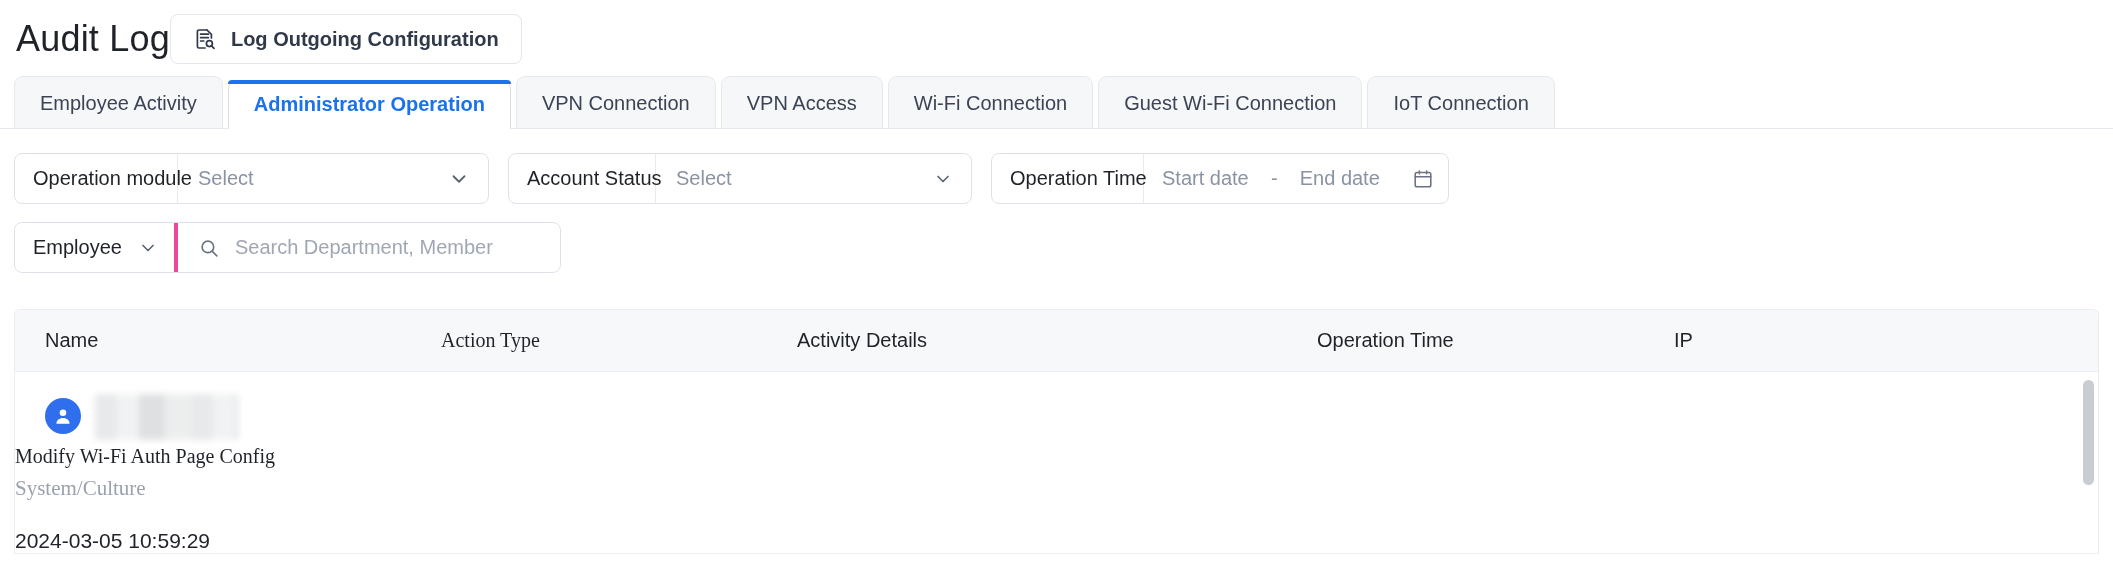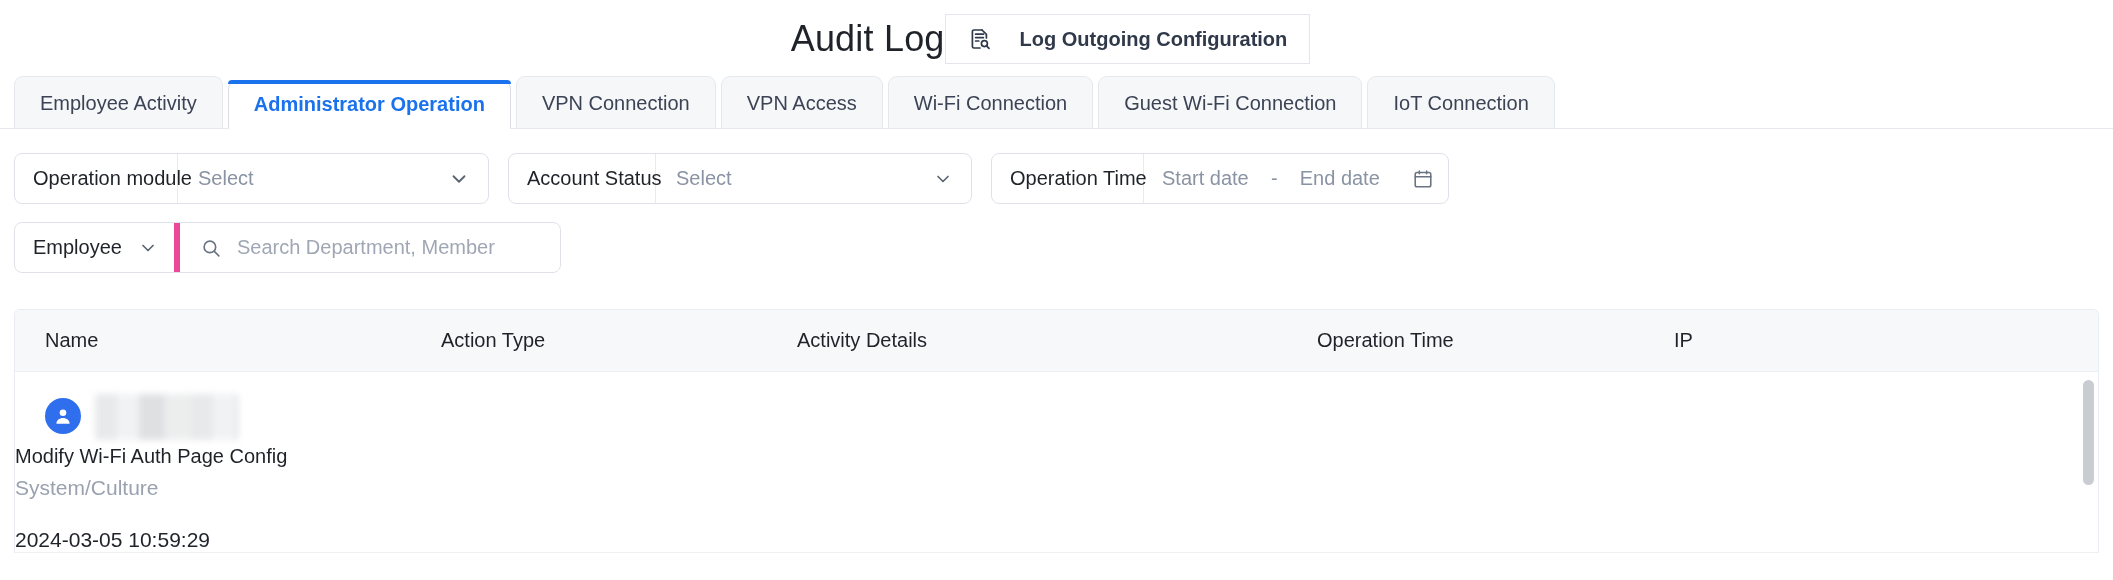--- a/index.html
+++ b/index.html
@@ -12,38 +12,38 @@
   }
   .page { position: relative; width: 2113px; height: 580px; background:#fff; }
 
   
   .header {
     position: relative;
     height: 78px;
     padding: 0 28px 0 14px;
     display: flex;
     align-items: center;
-    justify-content: center;
+    justify-content: flex-start;
   }
   .page-title {
     font-size: 36px;
     font-weight: 400;
     color: #1f2329;
     letter-spacing: .2px;
     line-height: 1;
     padding-left: 2px;
   }
   .log-config-btn {
     display: flex;
     align-items: center;
-    gap: 28px;
+    gap: 14px;
     height: 50px;
     padding: 0 22px;
     border: 1px solid #e3e6eb;
-    border-radius: 0;
+    border-radius: 8px;
     background: #fff;
     cursor: pointer;
     font-size: 20px;
     color: #30394a;
     font-weight: 700;
     white-space: nowrap;
   }
   .log-config-btn .ico { display:flex; align-items:center; }
 
   
@@ -160,21 +160,21 @@
     height: 51px;
     border: 1px solid #dfe3e9;
     border-radius: 8px;
     width: 547px;
     background:#fff;
     overflow:hidden;
   }
   .employee-sel {
     display:flex; align-items:center; gap: 16px;
     height:100%; padding: 0 16px 0 18px;
-    border-right: 6px solid #ec4899;
+    border-right: 4px solid #ec4899;
     cursor:pointer;
     font-size: 20px; color:#1f2329;
     white-space:nowrap;
   }
   .search-box {
     display:flex; align-items:center; gap: 13px;
     flex:1; height:100%; padding: 0 14px 0 20px;
     overflow:hidden;
   }
   .search-box input {
@@ -201,21 +201,21 @@
     background: #f7f8fa;
     border-bottom: 1px solid #eceff3;
   }
   .th {
     font-size: 20px;
     color: #1f2329;
     font-weight: 400;
     padding-left: 0;
   }
   .c-name   { width: 426px; padding-left: 30px; }
-  .c-action { width: 356px; }
+  .c-action { width: 356px; font-family: Liberation Serif, serif; }
   .c-detail { width: 520px; }
   .c-time   { width: 357px; }
   .c-ip     { flex: 1; }
 
   .trow {
     display: flex;
     align-items: flex-start;
     min-height: 100px;
     background:#fff;
     border-bottom: 1px solid #eef1f4;

